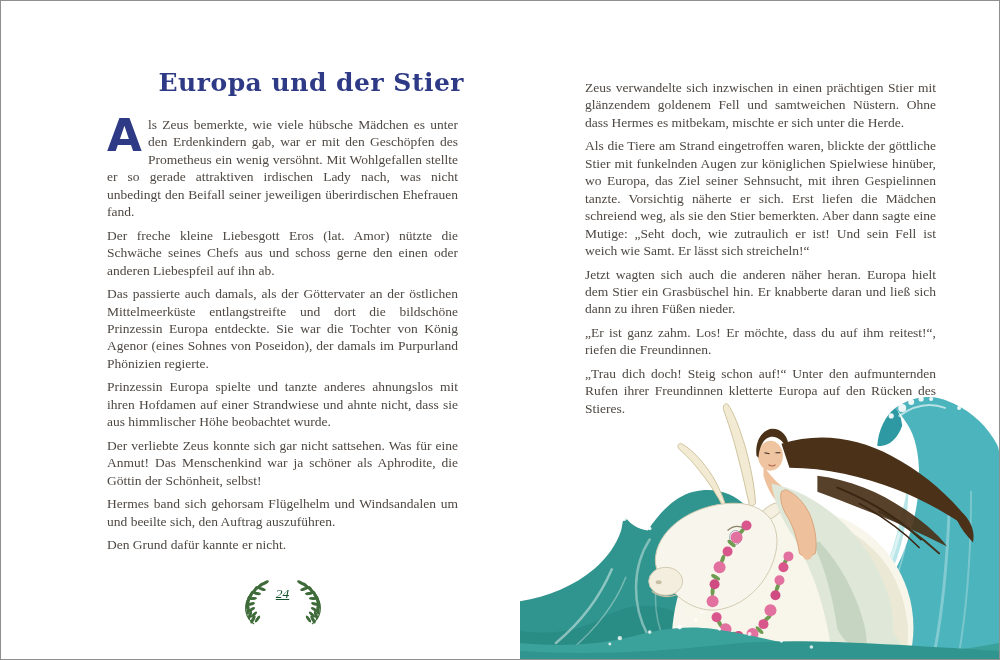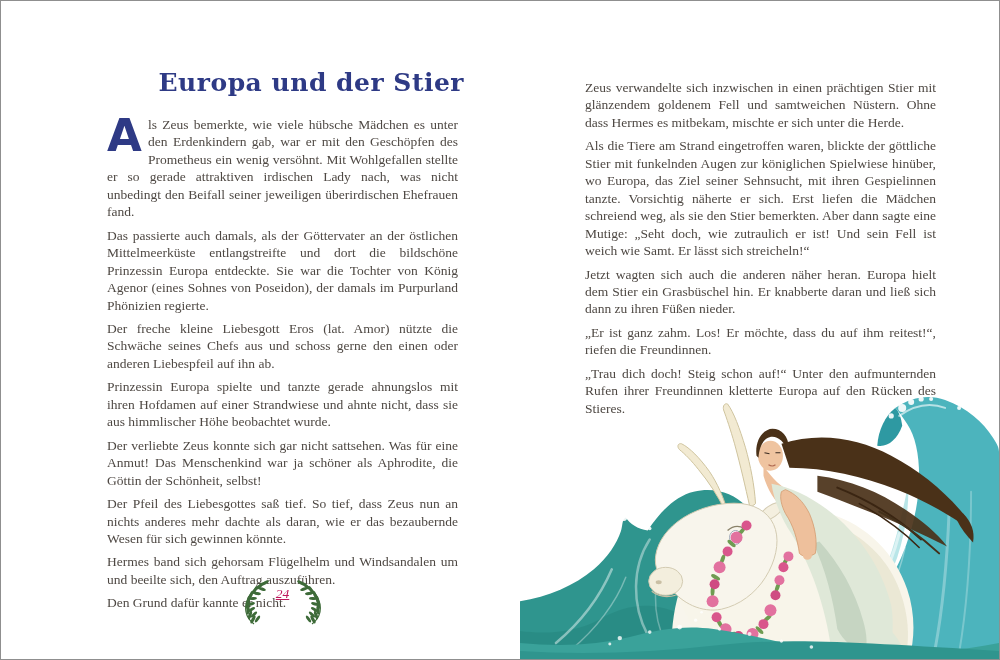--- a/index.html
+++ b/index.html
@@ -29,43 +29,42 @@
     float:left;width:36px;text-align:left;
     font-family:"DejaVu Sans", sans-serif;font-weight:700;
     font-size:45px;line-height:34px;color:#2e3a85;
     margin:3px 5px 0 0;
   }
   .page-footer{
     position:absolute;left:100px;top:578px;width:363px;height:58px;
     display:flex;justify-content:center;align-items:flex-start;gap:2px;
   }
   .page-number{
-    font-style:italic;font-size:13.5px;color:#be185d;
+    font-style:italic;font-size:13.5px;color:#14532d;
     padding-top:7px;min-width:20px;text-align:center;text-decoration:underline;
   }
   .illustration{
     position:absolute;right:0;bottom:0;width:479px;height:267px;
   }
   .illustration svg{display:block;}
 </style>
 </head>
 <body>
 
 <div class="book">
 
   <section class="page left">
     <div class="text-col left-col">
       <h1 class="chapter-title">Europa und der Stier</h1>
       <div class="body-text">
         <p><span class="dropcap">A</span><span>ls Zeus bemerkte, wie viele hübsche Mädchen es unter den Erdenkindern gab, war er mit den Geschöpfen des Prometheus ein wenig versöhnt. Mit Wohlgefallen stellte er so gerade attraktiven irdischen Lady nach, was nicht unbedingt den Beifall seiner jeweiligen überirdischen Ehefrauen fand.</span></p>
+        <p>Der freche kleine Liebesgott Eros (lat. Amor) nützte die Schwäche seines Chefs aus und schoss gerne den einen oder anderen Liebespfeil auf ihn ab.</p>
         <p>Das passierte auch damals, als der Göttervater an der östlichen Mittelmeerküste entlangstreifte und dort die bildschöne Prinzessin Europa entdeckte. Sie war die Tochter von König Agenor (eines Sohnes von Poseidon), der damals im Purpurland Phönizien regierte.</p>
-        <p>Der freche kleine Liebesgott Eros (lat. Amor) nützte die Schwäche seines Chefs aus und schoss gerne den einen oder anderen Liebespfeil auf ihn ab.</p>
-        <p>Prinzessin Europa spielte und tanzte gerade ahnungslos mit ihren Hofdamen auf einer Strandwiese und ahnte nicht, dass sie aus himmlischer Höhe beobachtet wurde.</p>
+        <p>Prinzessin Europa spielte und tanzte anderes ahnungslos mit ihren Hofdamen auf einer Strandwiese und ahnte nicht, dass sie aus himmlischer Höhe beobachtet wurde.</p>
         <p>Der verliebte Zeus konnte sich gar nicht sattsehen. Was für eine Anmut! Das Menschenkind war ja schöner als Aphrodite, die Göttin der Schönheit, selbst!</p>
-        <p>Der Pfeil des Liebesgottes saß tief. So tief, dass Zeus nun an nichts anderes mehr dachte als daran, wie er das bezaubernde Wesen für sich gewinnen könnte.</p>
         <p>Hermes band sich gehorsam Flügelhelm und Windsandalen um und beeilte sich, den Auftrag auszuführen.</p>
         <p>Den Grund dafür kannte er nicht.</p>
       </div>
     </div>
 
     <div class="page-footer">
       <svg width="34" height="46" viewBox="0 0 34 46">
         <g id="laurelBranch" fill="#3e6b39" stroke="none">
           <path d="M28 3 C 14 10 7 22 9 33 C 10 38 13 42 17 45" fill="none" stroke="#3e6b39" stroke-width="1.2"></path>
           <ellipse cx="0" cy="0" rx="4.4" ry="1.6" transform="translate(28,4) rotate(-32)"></ellipse>

